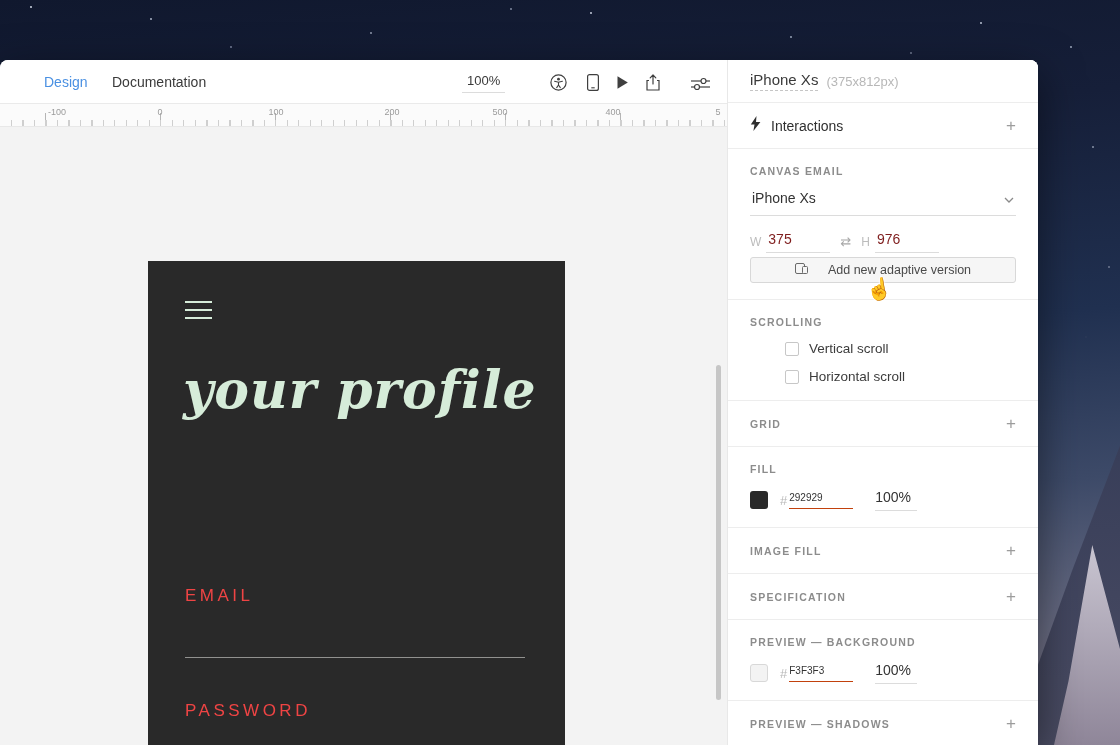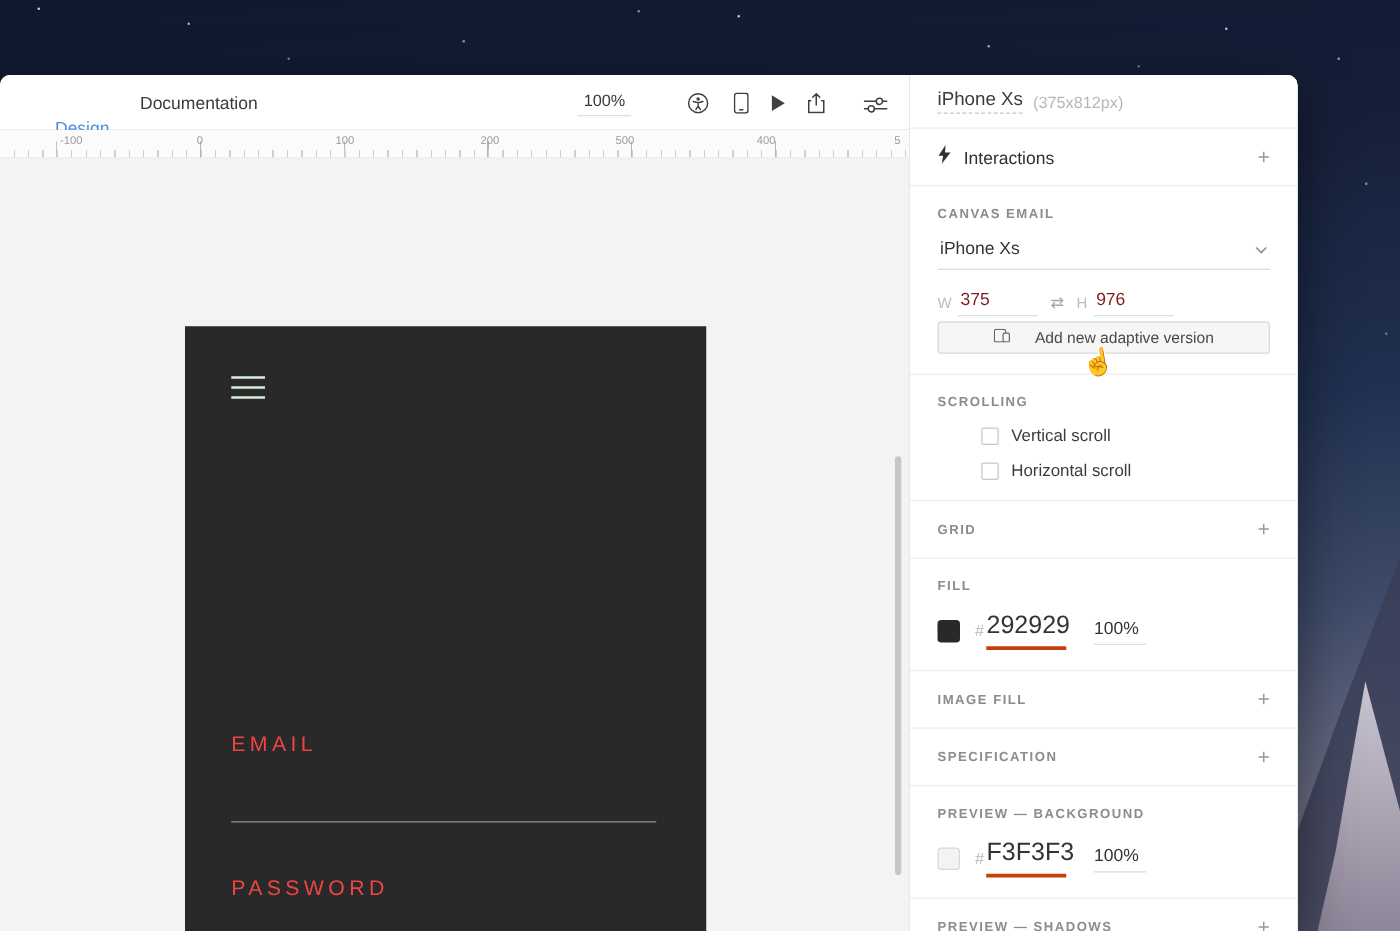--- a/index.html
+++ b/index.html
@@ -19,21 +19,21 @@
   .mtn-light{position:absolute;left:1054px;top:545px;width:66px;height:200px;
     background:linear-gradient(180deg,#c9c5d1,#8f8699);clip-path:polygon(58% 0,100% 52%,100% 100%,0 100%,22% 68%);}
 
   
   .window{position:absolute;left:0;top:60px;width:1038px;height:685px;background:#fff;
     border-radius:8px 8px 0 0;box-shadow:0 14px 44px rgba(0,0,0,.5);}
 
   .toolbar{position:absolute;left:0;top:0;width:100%;height:44px;background:#fff;
     border-bottom:1px solid #eaeaea;border-radius:8px 8px 0 0;}
   .tab{position:absolute;top:0;height:44px;line-height:44px;font-size:14px;cursor:default;}
-  .tab-design{left:44px;color:var(--accent);margin-top:20px;}
+  .tab-design{left:44px;color:var(--accent);}
   .tab-doc{left:112px;color:#3a3a3a;}
   .zoom{position:absolute;left:462px;top:11px;height:22px;line-height:20px;font-size:13px;color:#3a3a3a;
     border-bottom:1px solid #dcdcdc;padding:0 5px;}
   .tb-icon{position:absolute;top:13px;width:20px;height:18px;display:flex;align-items:center;justify-content:center;}
   .i-access{left:548px;} .i-phone{left:583px;} .i-play{left:612px;} .i-export{left:643px;} .i-sliders{left:690px;top:15px;}
 
   
   .ruler{position:absolute;left:0;top:44px;width:100%;height:23px;background:#fbfbfb;border-bottom:1px solid #e8e8e8;
     background-image:
       repeating-linear-gradient(to right,#cfcfcf 0 1px,transparent 1px 11.5px),
@@ -78,21 +78,21 @@
     font-size:12.5px;color:#4a4a4a;display:flex;align-items:center;justify-content:center;gap:20px;
     font-family:"Liberation Sans",sans-serif;cursor:pointer;}
   .check-row{display:flex;align-items:center;gap:10px;margin-top:13px;padding-left:35px;}
   .checkbox{width:14px;height:14px;border:1px solid #c7c7c7;border-radius:2px;background:#fff;}
   .check-label{font-size:13.5px;color:#3c3c3c;}
   .color-row{display:flex;align-items:center;margin-top:14px;}
   .swatch{width:18px;height:18px;border-radius:3px;}
   .swatch-fill{background:var(--fill-swatch);}
   .swatch-preview{background:var(--preview-swatch);border:1px solid #d8d8d8;}
   .hash{color:#b9b9b9;font-size:13px;margin-left:12px;margin-right:2px;}
-  .hex-value{font-size:20px;color:#333;border-bottom:3px solid #c2410c;width:64px;padding-bottom:5px;text-align:center;}
+  .hex-value{font-size:10px;color:#333;border-bottom:1px solid #c2410c;width:64px;padding-bottom:5px;}
   .opacity{font-size:14px;color:#333;border-bottom:1px solid #dcdcdc;width:42px;padding-bottom:5px;margin-left:22px;}
   .cursor{position:absolute;left:138px;top:218px;font-size:21px;color:#222;transform:rotate(-8deg);
     text-shadow:0 0 2px #fff,0 0 2px #fff,0 0 3px #fff;pointer-events:none;}
 </style>
 </head>
 <body>
 
 <div class="stars"></div>
 <div class="mtn-dark"></div>
 <div class="mtn-light"></div>
@@ -149,20 +149,21 @@
   </div>
 
   <div class="canvas">
     <div class="artboard">
       <div class="hamburger">
           <i></i>
           <i></i>
           <i></i>
         </div>
       <div class="headline">
+        <div>your profile</div>
       </div>
       <div class="field-label fl-email">EMAIL</div>
       <div class="field-line ln-email"></div>
       <div class="field-label fl-password">PASSWORD</div>
 
     </div>
   </div>
 
   <div class="vscroll"></div>
 

